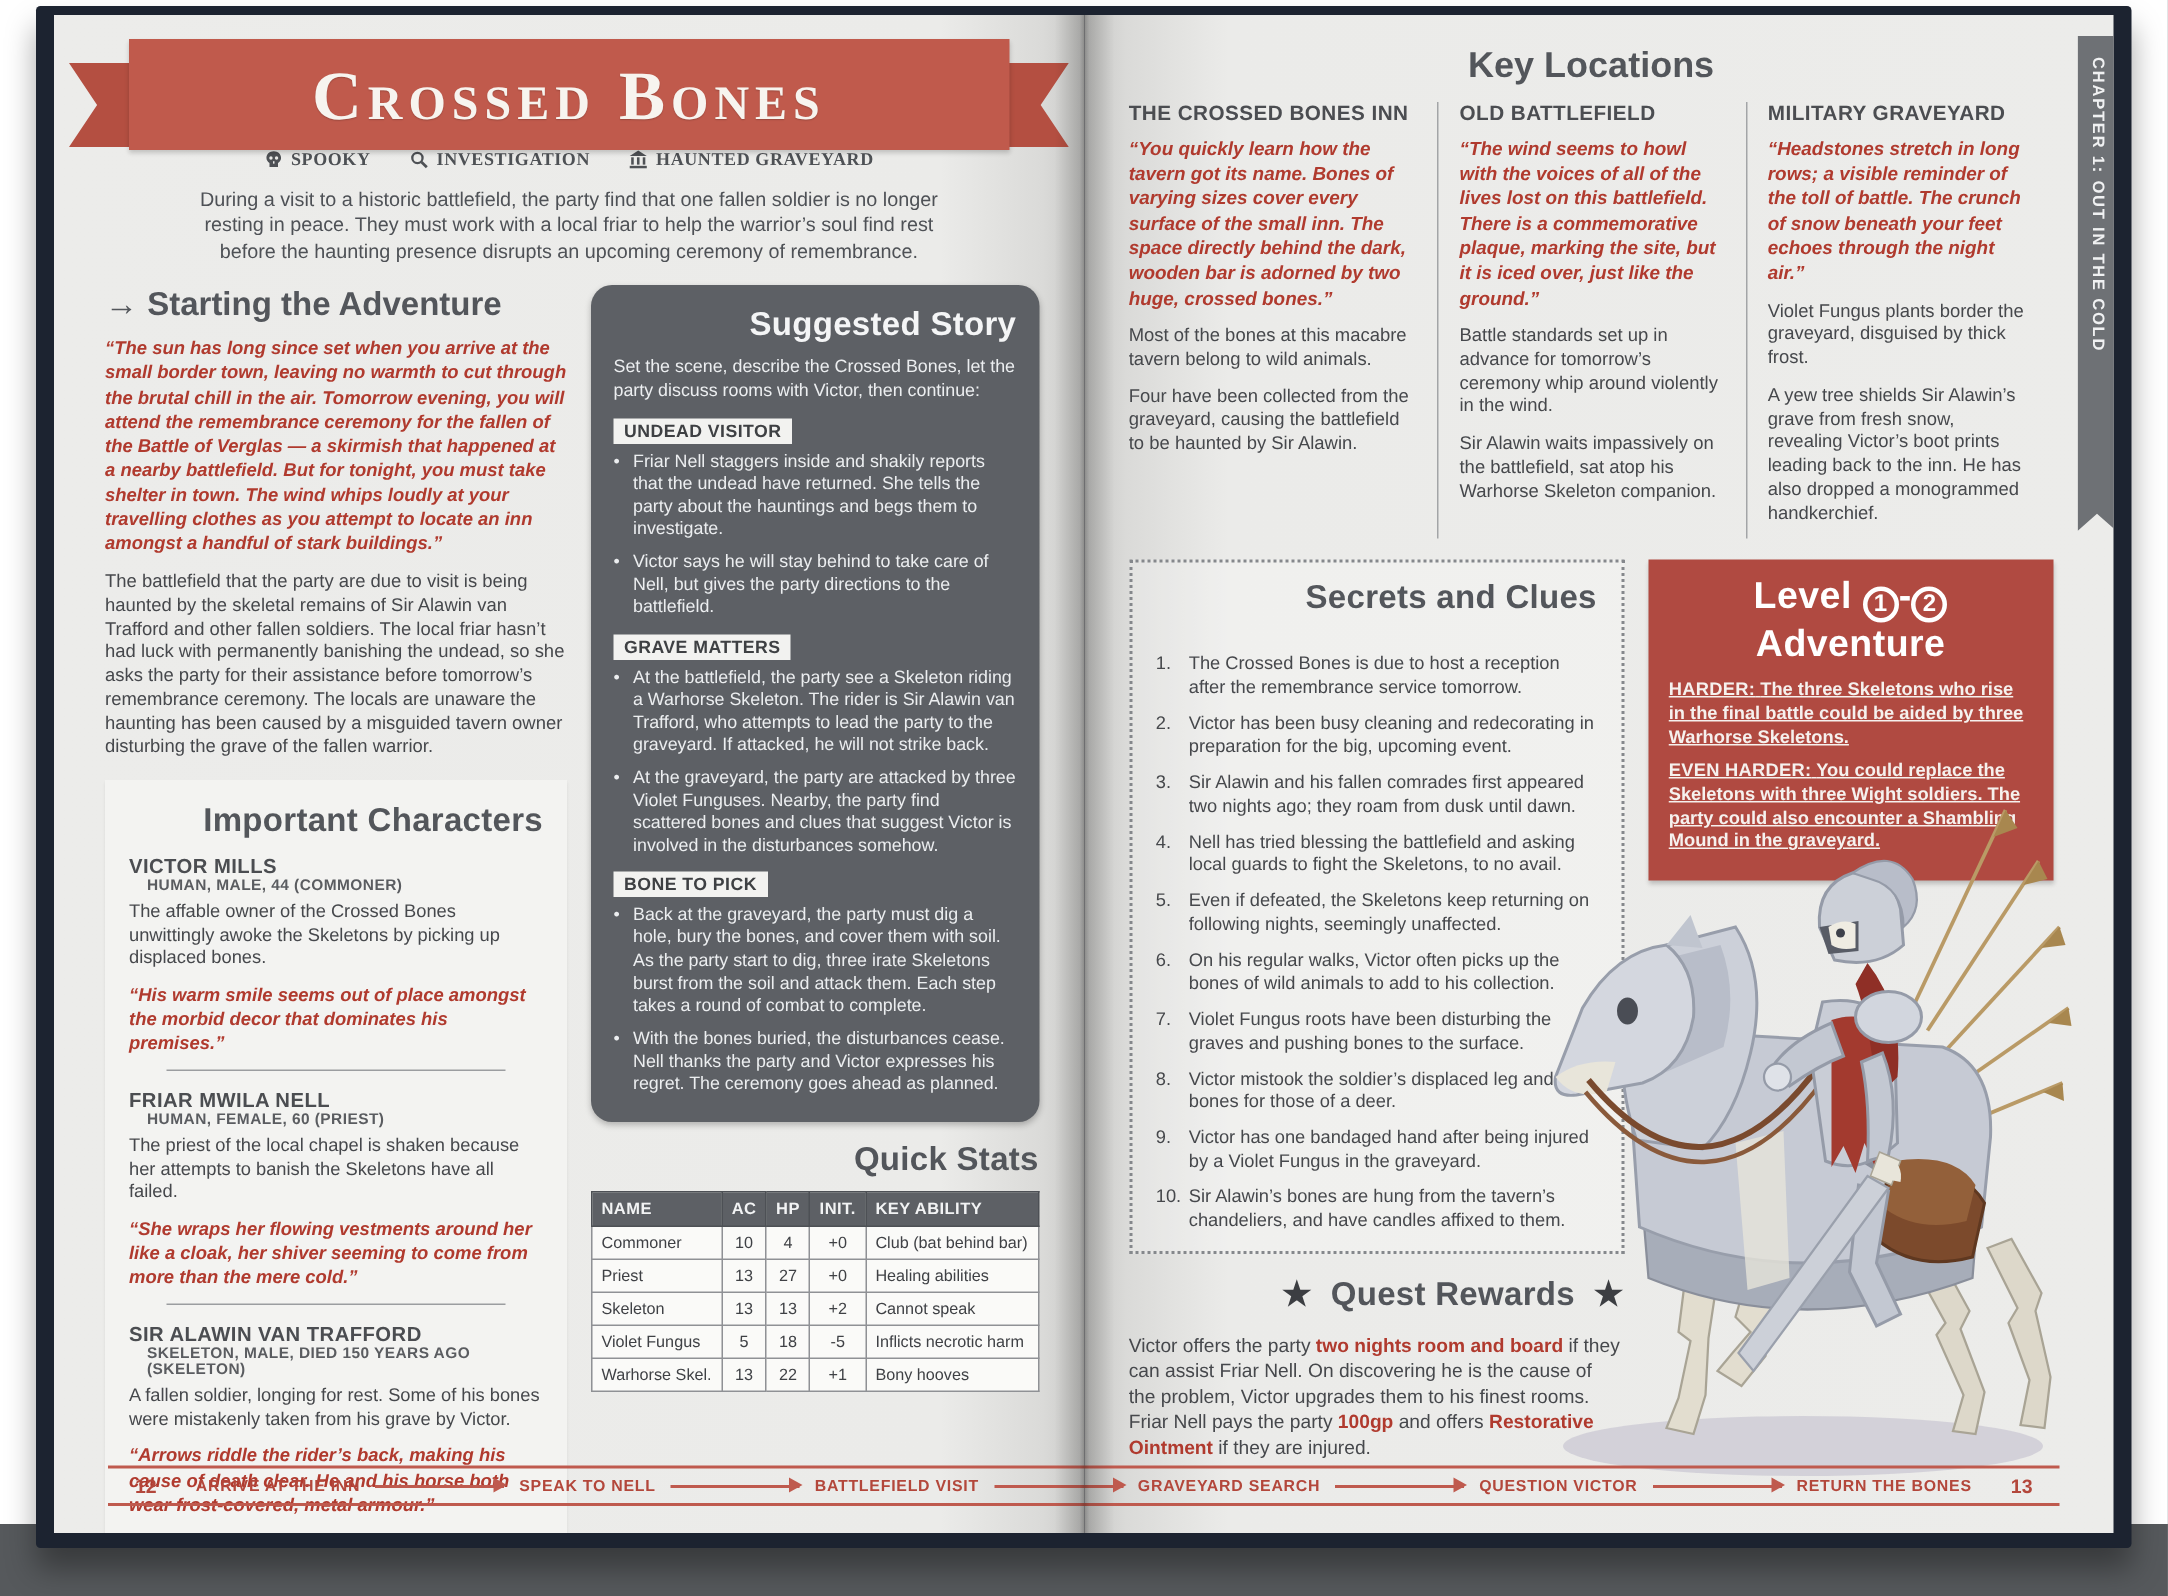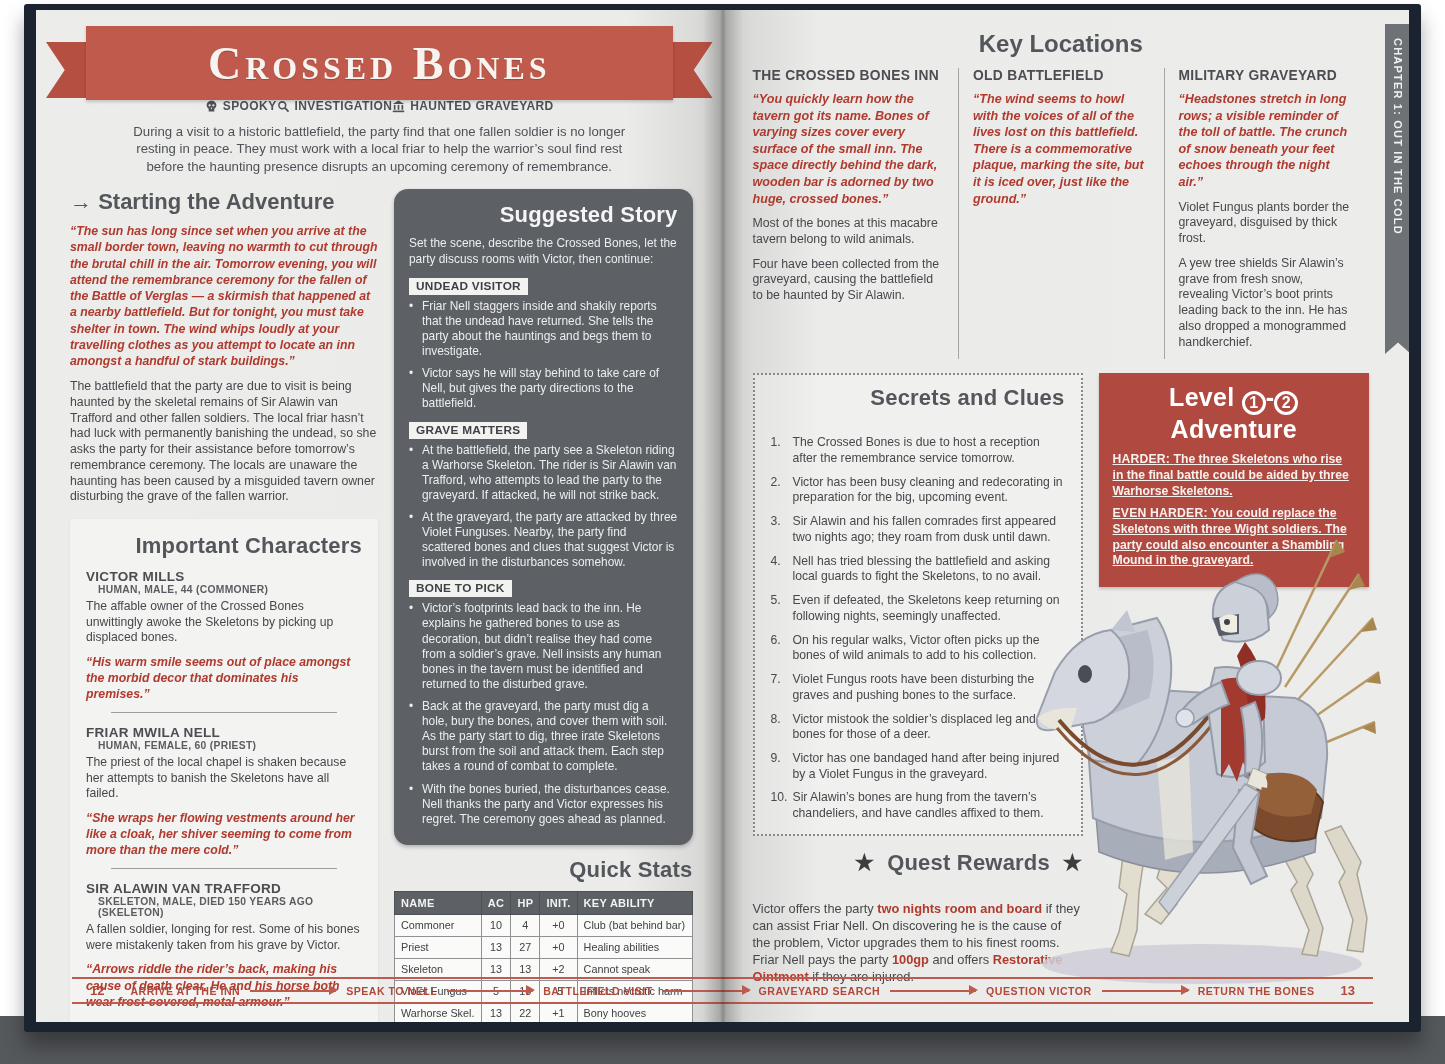--- a/index.html
+++ b/index.html
@@ -31,21 +31,21 @@
   .banner .tail.r{right:-26px;clip-path:polygon(0 0,100% 0,74% 50%,100% 100%,0 100%);}
   .banner .band{position:absolute;left:14px;right:14px;top:0;height:74px;background:#c05a4c;
     display:flex;align-items:center;justify-content:center;box-shadow:0 2px 3px rgba(0,0,0,.18);z-index:1;}
   .banner .fold-tri{position:absolute;top:62px;width:0;height:0;z-index:0;}
   .banner .fold-tri.l{left:14px;border-top:10px solid #8e3d33;border-left:14px solid transparent;}
   .banner .fold-tri.r{right:14px;border-top:10px solid #8e3d33;border-right:14px solid transparent;}
   .title{font-family:"Liberation Serif",serif;font-variant:small-caps;font-weight:bold;
     font-size:46px;letter-spacing:4px;color:#f7f4ef;text-shadow:0 1px 1px rgba(0,0,0,.2);}
 
   
-  .tags{display:flex;justify-content:center;margin-top:9px;}
+  .tags{display:flex;justify-content:center;gap:26px;margin-top:9px;font-family:Liberation Serif, serif;}
   .tag{display:flex;align-items:center;gap:5px;font-size:12px;font-weight:bold;color:#4e5155;letter-spacing:.4px;}
   .tag svg{display:block;}
 
   .intro{width:520px;margin:10px auto 0 auto;text-align:center;font-size:13.2px;line-height:1.32;color:#4e5156;}
 
   
   .cols{display:flex;gap:16px;padding:14px 30px 0 34px;}
   .colL{flex:0 0 308px;}
   .colR{flex:1;min-width:0;}
 
@@ -100,21 +100,21 @@
 
   .rcol{flex:1;min-width:0;position:relative;}
   .level-box{background:#b04a41;color:#f6f1ee;padding:10px 14px 12px 14px;box-shadow:0 2px 3px rgba(0,0,0,.2);}
   .level-box h3{color:#fff;font-size:25px;font-weight:bold;text-align:center;margin-bottom:8px;letter-spacing:.3px;}
   .lvl-circ{display:inline-flex;align-items:center;justify-content:center;width:24px;height:24px;
     border:3px solid #fff;border-radius:50%;font-size:16px;font-weight:bold;vertical-align:-2px;}
   .level-box p{font-size:12.2px;line-height:1.3;margin:0 0 6px 0;font-weight:bold;text-decoration:underline;}
   .level-box .lbl{letter-spacing:.2px;}
 
   .rewards{width:330px;margin-top:14px;}
-  .rewards h3{margin-bottom:24px;}
+  .rewards h3{margin-bottom:12px;}
   .rewards h3 .star{color:#3c3e42;}
   .rewards p{font-size:12.8px;line-height:1.33;color:#46484c;}
   .rewards .red{color:#b03a2e;font-weight:bold;}
 
   .art{position:absolute;right:14px;bottom:30px;width:388px;height:470px;z-index:3;}
 
   
   .ribbon{position:absolute;top:14px;right:-2px;width:26px;height:330px;background:#6e7175;z-index:6;
     clip-path:polygon(0 0,100% 0,100% 100%,50% 96.5%,0 100%);
     display:flex;justify-content:center;}
@@ -231,21 +231,20 @@
     <span class="chip">GRAVE MATTERS</span>
     <ul class="story-bullets">
                     <li>At the battlefield, the party see a Skeleton riding a Warhorse Skeleton. The rider is Sir Alawin van Trafford, who attempts to lead the party to the graveyard. If attacked, he will not strike back.</li>
                     <li>At the graveyard, the party are attacked by three Violet Funguses. Nearby, the party find scattered bones and clues that suggest Victor is involved in the disturbances somehow.</li>
                   </ul>
   </div>
 
   <div class="story-section">
     <span class="chip">BONE TO PICK</span>
     <ul class="story-bullets">
-                    <li>Victor’s footprints lead back to the inn. He explains he gathered bones to use as decoration, but didn’t realise they had come from a soldier’s grave. Nell insists any human bones in the tavern must be identified and returned to the disturbed grave.</li>
                     <li>Back at the graveyard, the party must dig a hole, bury the bones, and cover them with soil. As the party start to dig, three irate Skeletons burst from the soil and attack them. Each step takes a round of combat to complete.</li>
                     <li>With the bones buried, the disturbances cease. Nell thanks the party and Victor expresses his regret. The ceremony goes ahead as planned.</li>
                   </ul>
   </div>
 </div>
           </div>
 
           <h3 class="sec-heading qs-head">Quick Stats</h3>
           <table class="stats">
             <thead>
@@ -308,20 +307,24 @@
     <p class="readaloud loc-quote">“You quickly learn how the tavern got its name. Bones of varying sizes cover every surface of the small inn. The space directly behind the dark, wooden bar is adorned by two huge, crossed bones.”</p>
     <div class="loc-paras">
                 <p>Most of the bones at this macabre tavern belong to wild animals.</p>
                 <p>Four have been collected from the graveyard, causing the battlefield to be haunted by Sir Alawin.</p>
               </div>
   </div>
 
   <div class="loc-col">
     <h4 class="loc-title">OLD BATTLEFIELD</h4>
     <p class="readaloud loc-quote">“The wind seems to howl with the voices of all of the lives lost on this battlefield. There is a commemorative plaque, marking the site, but it is iced over, just like the ground.”</p>
+    <div class="loc-paras">
+                <p>Battle standards set up in advance for tomorrow’s ceremony whip around violently in the wind.</p>
+                <p>Sir Alawin waits impassively on the battlefield, sat atop his Warhorse Skeleton companion.</p>
+              </div>
   </div>
 
   <div class="loc-col">
     <h4 class="loc-title">MILITARY GRAVEYARD</h4>
     <p class="readaloud loc-quote">“Headstones stretch in long rows; a visible reminder of the toll of battle. The crunch of snow beneath your feet echoes through the night air.”</p>
     <div class="loc-paras">
                 <p>Violet Fungus plants border the graveyard, disguised by thick frost.</p>
                 <p>A yew tree shields Sir Alawin’s grave from fresh snow, revealing Victor’s boot prints leading back to the inn. He has also dropped a monogrammed handkerchief.</p>
               </div>
   </div>

